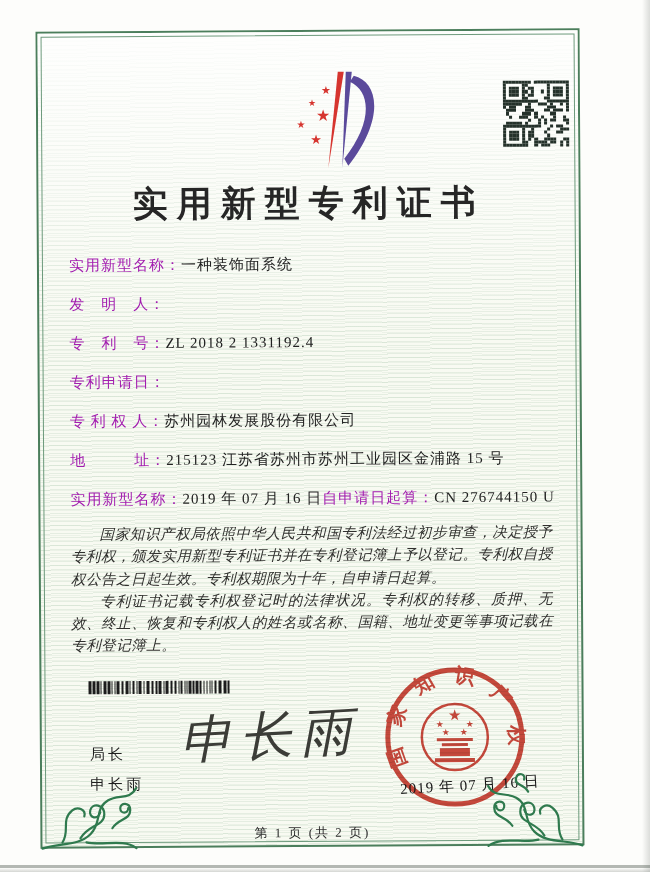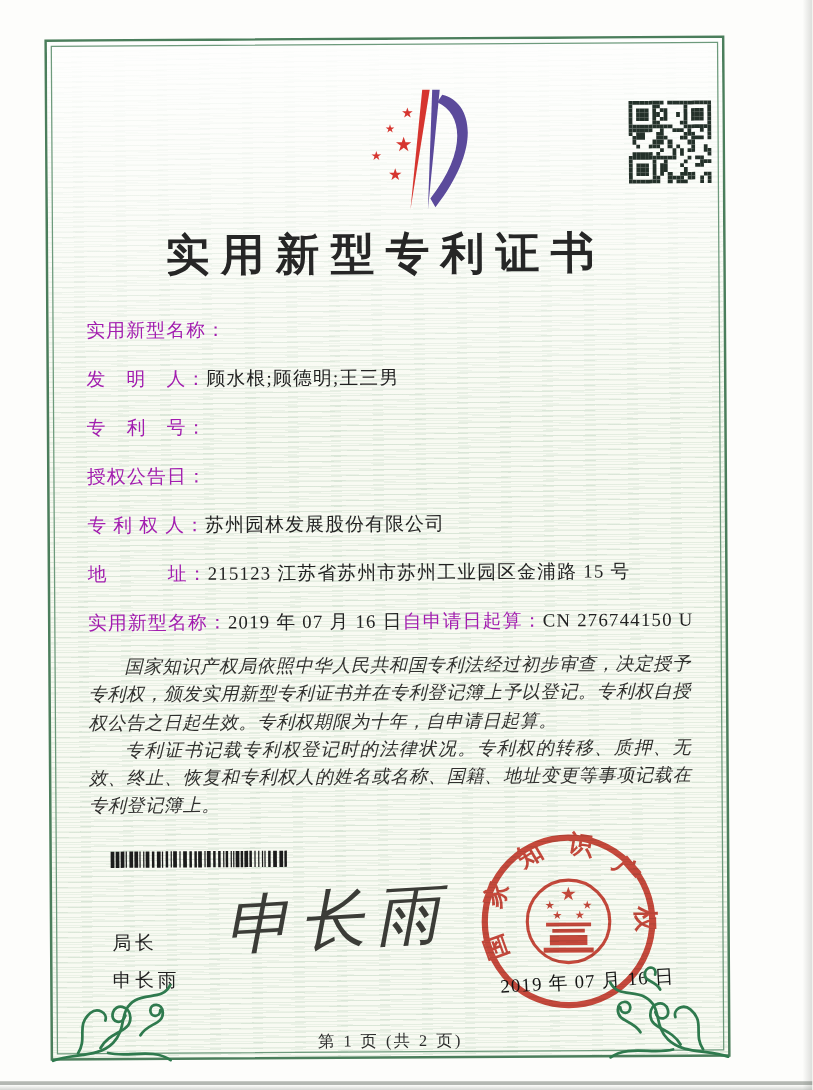--- a/index.html
+++ b/index.html
@@ -556,30 +556,31 @@
         <div class="on"></div>
         <div></div>
         <div class="on"></div>
       </div>
 
     <div class="title">实用新型专利证书</div>
 
     <div class="fields">
       <div class="frow">
         <span class="lab">实用新型名称：</span>
+        <span class="val">一种装饰面系统</span>
       </div>
       <div class="frow">
         <span class="lab">发　明　人：</span>
-        <span class="val">顾水根;顾德明;王三男</span>
       </div>
       <div class="frow">
         <span class="lab">专　利　号：</span>
+        <span class="val">ZL 2018 2 1331192.4</span>
       </div>
       <div class="frow">
-        <span class="lab">授权公告日：</span>
+        <span class="lab">专利申请日：</span>
       </div>
       <div class="frow">
         <span class="lab">专 利 权 人：</span>
         <span class="val">苏州园林发展股份有限公司</span>
       </div>
       <div class="frow">
         <span class="lab">地　　　址：</span>
         <span class="val">215123 江苏省苏州市苏州工业园区金浦路 15 号</span>
       </div>
       <div class="frow double">

